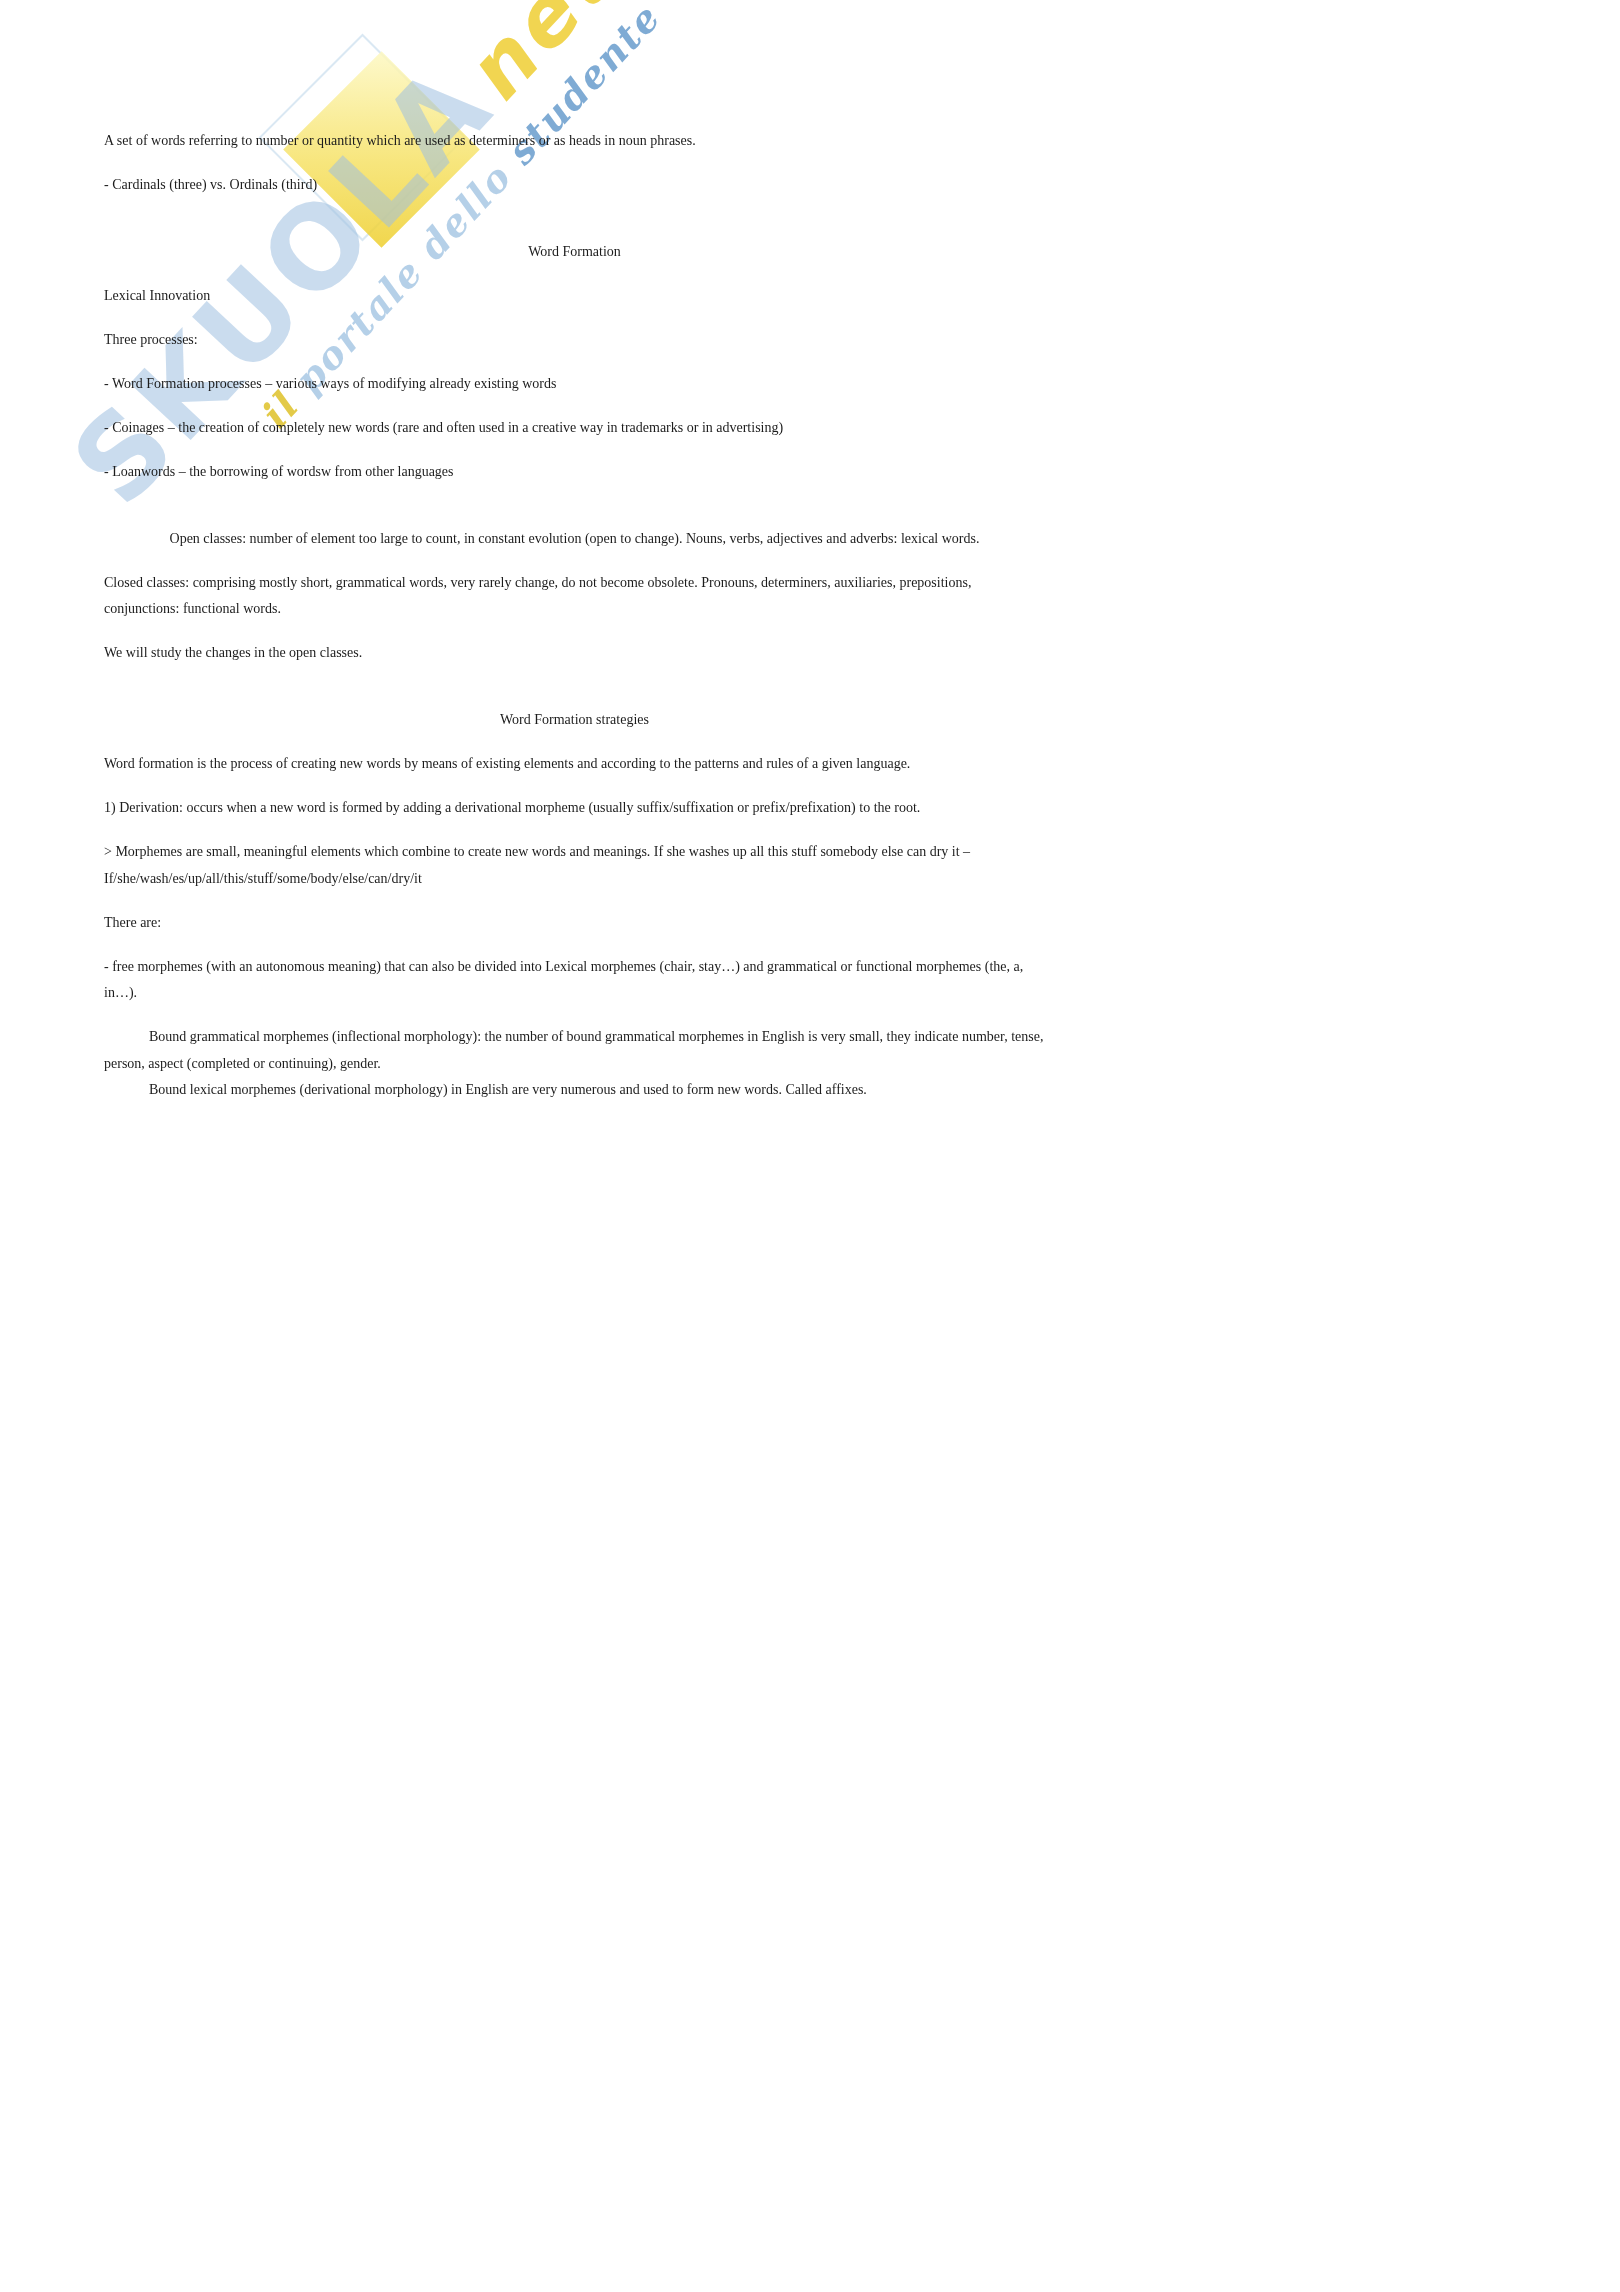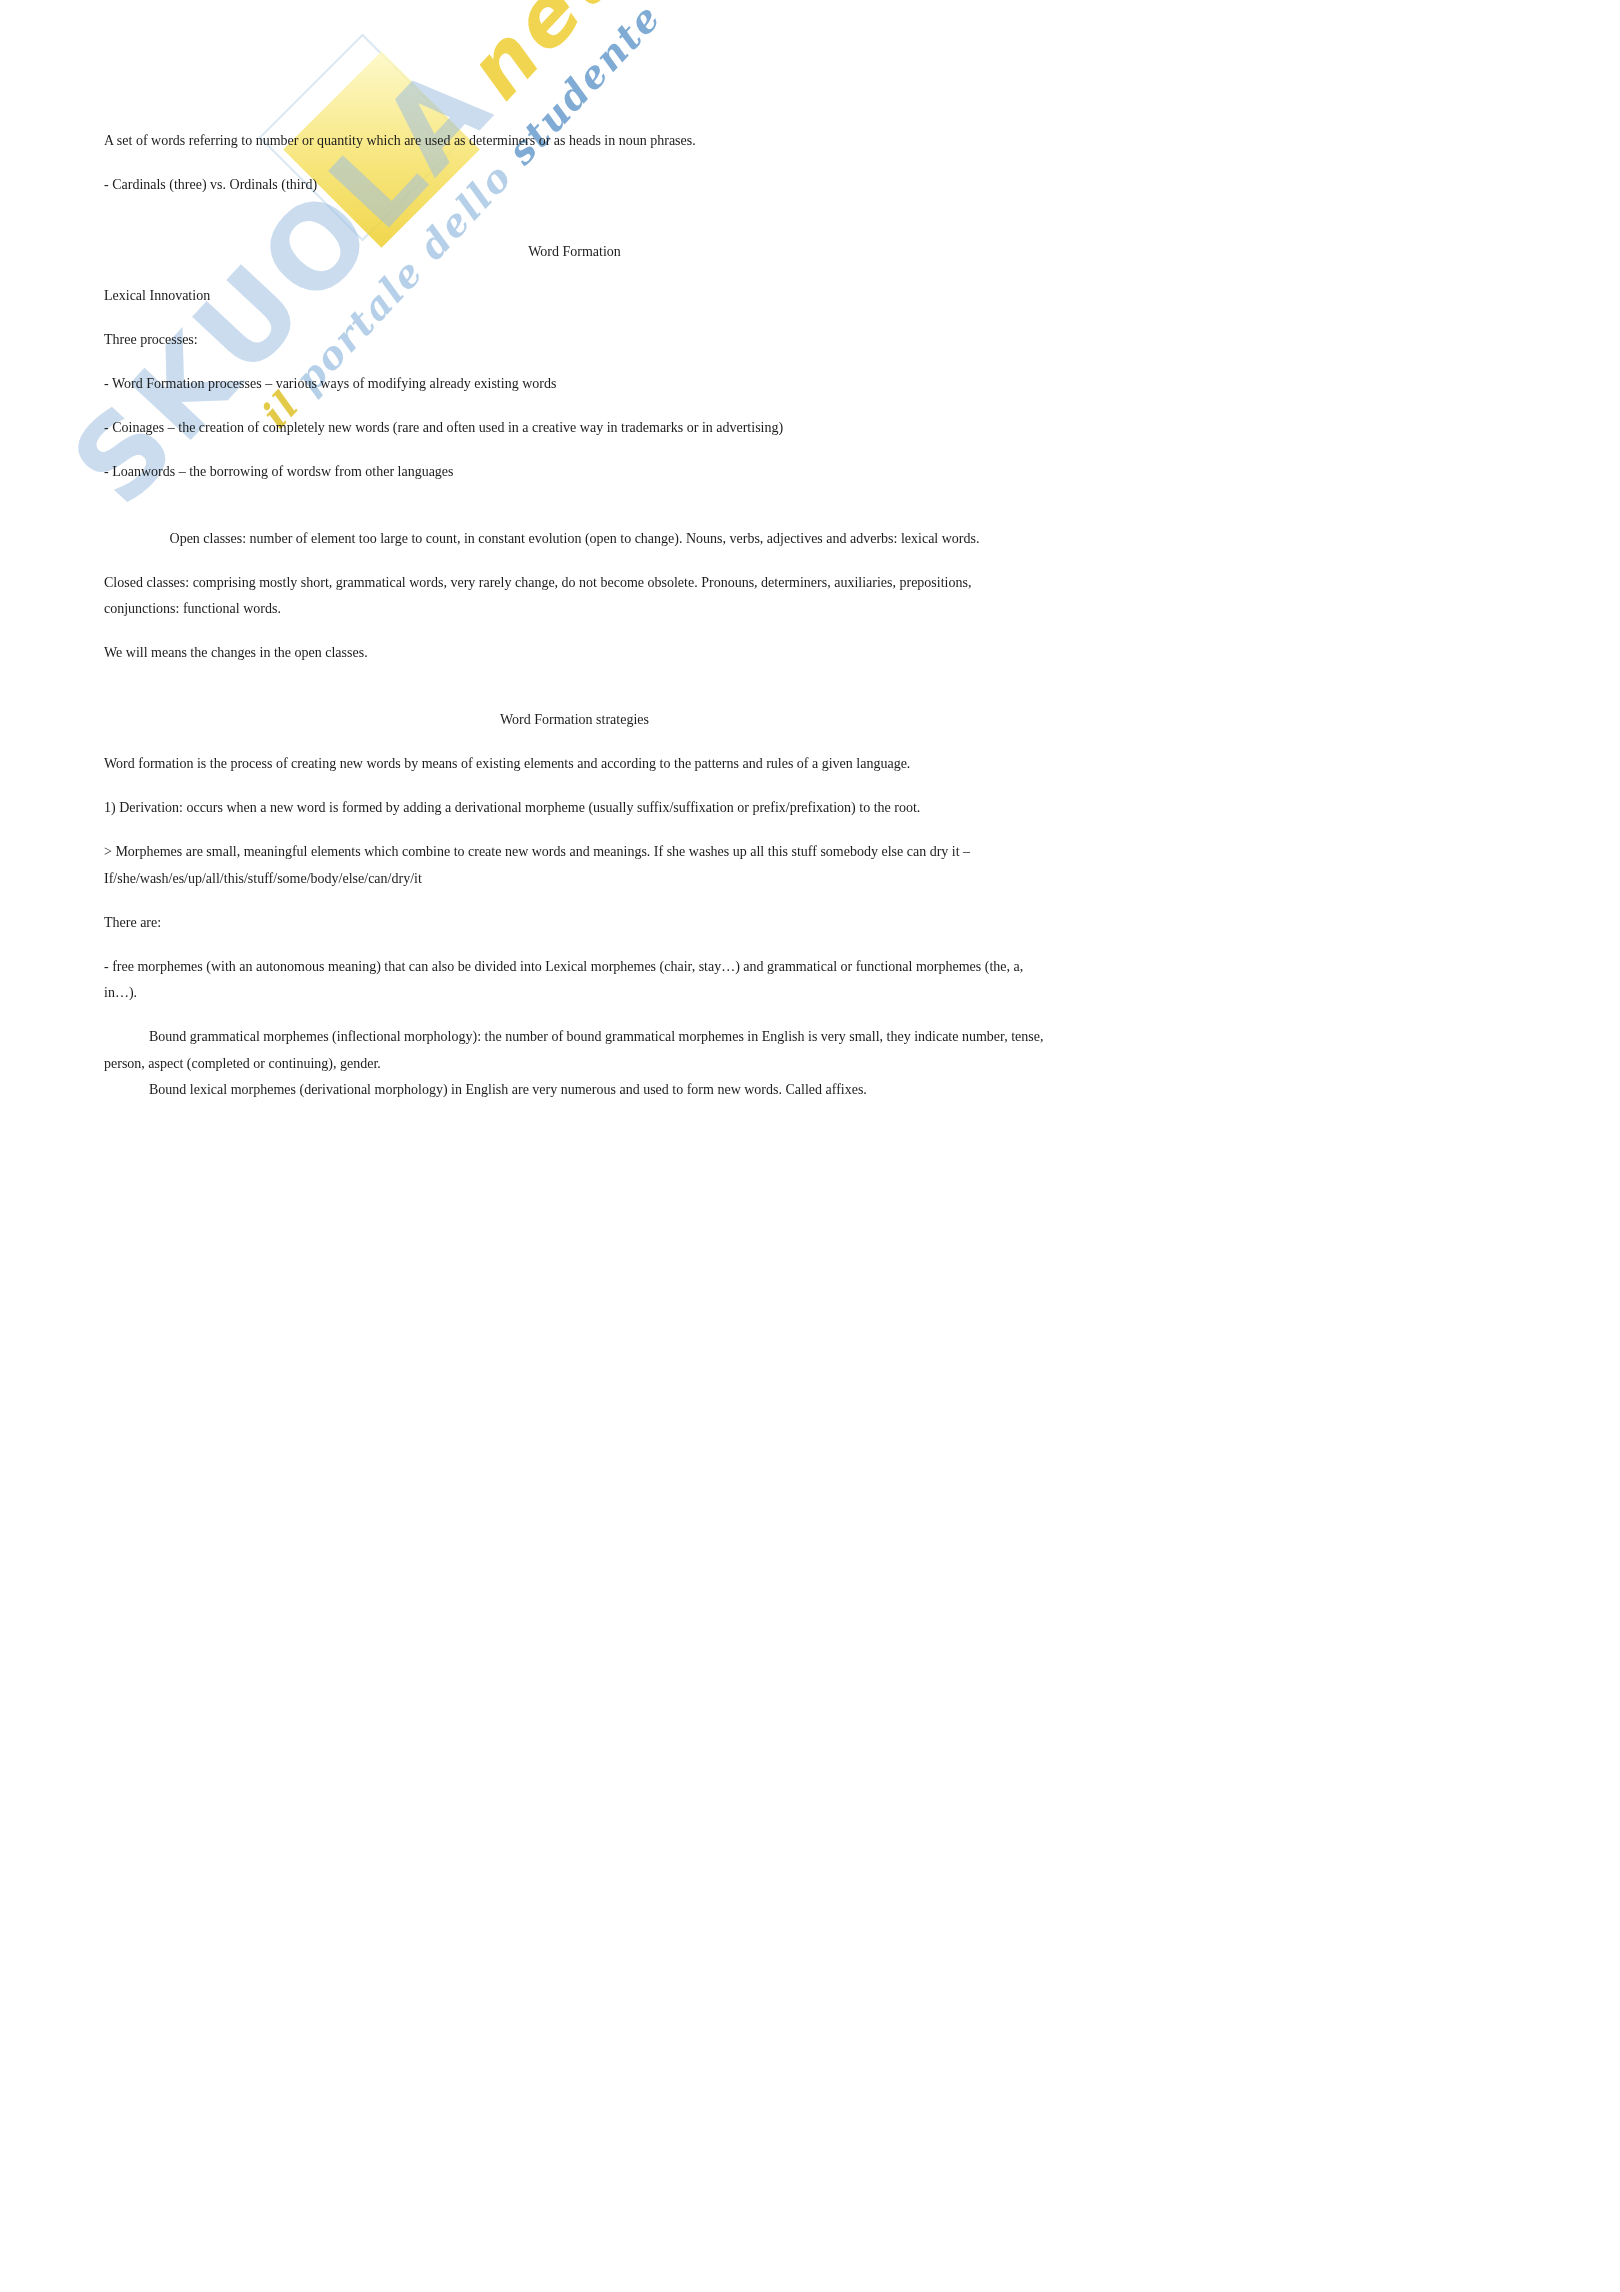--- a/index.html
+++ b/index.html
@@ -115,21 +115,21 @@
     <p>A set of words referring to number or quantity which are used as determiners or as heads in noun phrases.</p>
     <p>- Cardinals (three) vs. Ordinals (third)</p>
     <p class="sec-gap">Word Formation</p>
     <p>Lexical Innovation</p>
     <p>Three processes:</p>
     <p>- Word Formation processes – various ways of modifying already existing words</p>
     <p>- Coinages – the creation of completely new words (rare and often used in a creative way in trademarks or in advertising)</p>
     <p>- Loanwords – the borrowing of wordsw from other languages</p>
     <p class="sec-gap">Open classes: number of element too large to count, in constant evolution (open to change). Nouns, verbs, adjectives and adverbs: lexical words.</p>
     <p>Closed classes: comprising mostly short, grammatical words, very rarely change, do not become obsolete. Pronouns, determiners, auxiliaries, prepositions, conjunctions: functional words.</p>
-    <p>We will means the changes in the open classes.</p>
+    <p>We will study the changes in the open classes.</p>
     <p class="sec-gap">Word Formation strategies</p>
     <p>Word formation is the process of creating new words by means of existing elements and according to the patterns and rules of a given language.</p>
     <p>1) Derivation: occurs when a new word is formed by adding a derivational morpheme (usually suffix/suffixation or prefix/prefixation) to the root.</p>
     <p>&gt; Morphemes are small, meaningful elements which combine to create new words and meanings. If she washes up all this stuff somebody else can dry it – If/she/wash/es/up/all/this/stuff/some/body/else/can/dry/it</p>
     <p>There are:</p>
     <p>- free morphemes (with an autonomous meaning) that can also be divided into Lexical morphemes (chair, stay…) and grammatical or functional morphemes (the, a, in…).</p>
     <p class="indent tight">Bound grammatical morphemes (inflectional morphology): the number of bound grammatical morphemes in English is very small, they indicate number, tense, person, aspect (completed or continuing), gender.</p>
     <p class="indent">Bound lexical morphemes (derivational morphology) in English are very numerous and used to form new words. Called affixes.</p>
   </div>
 

